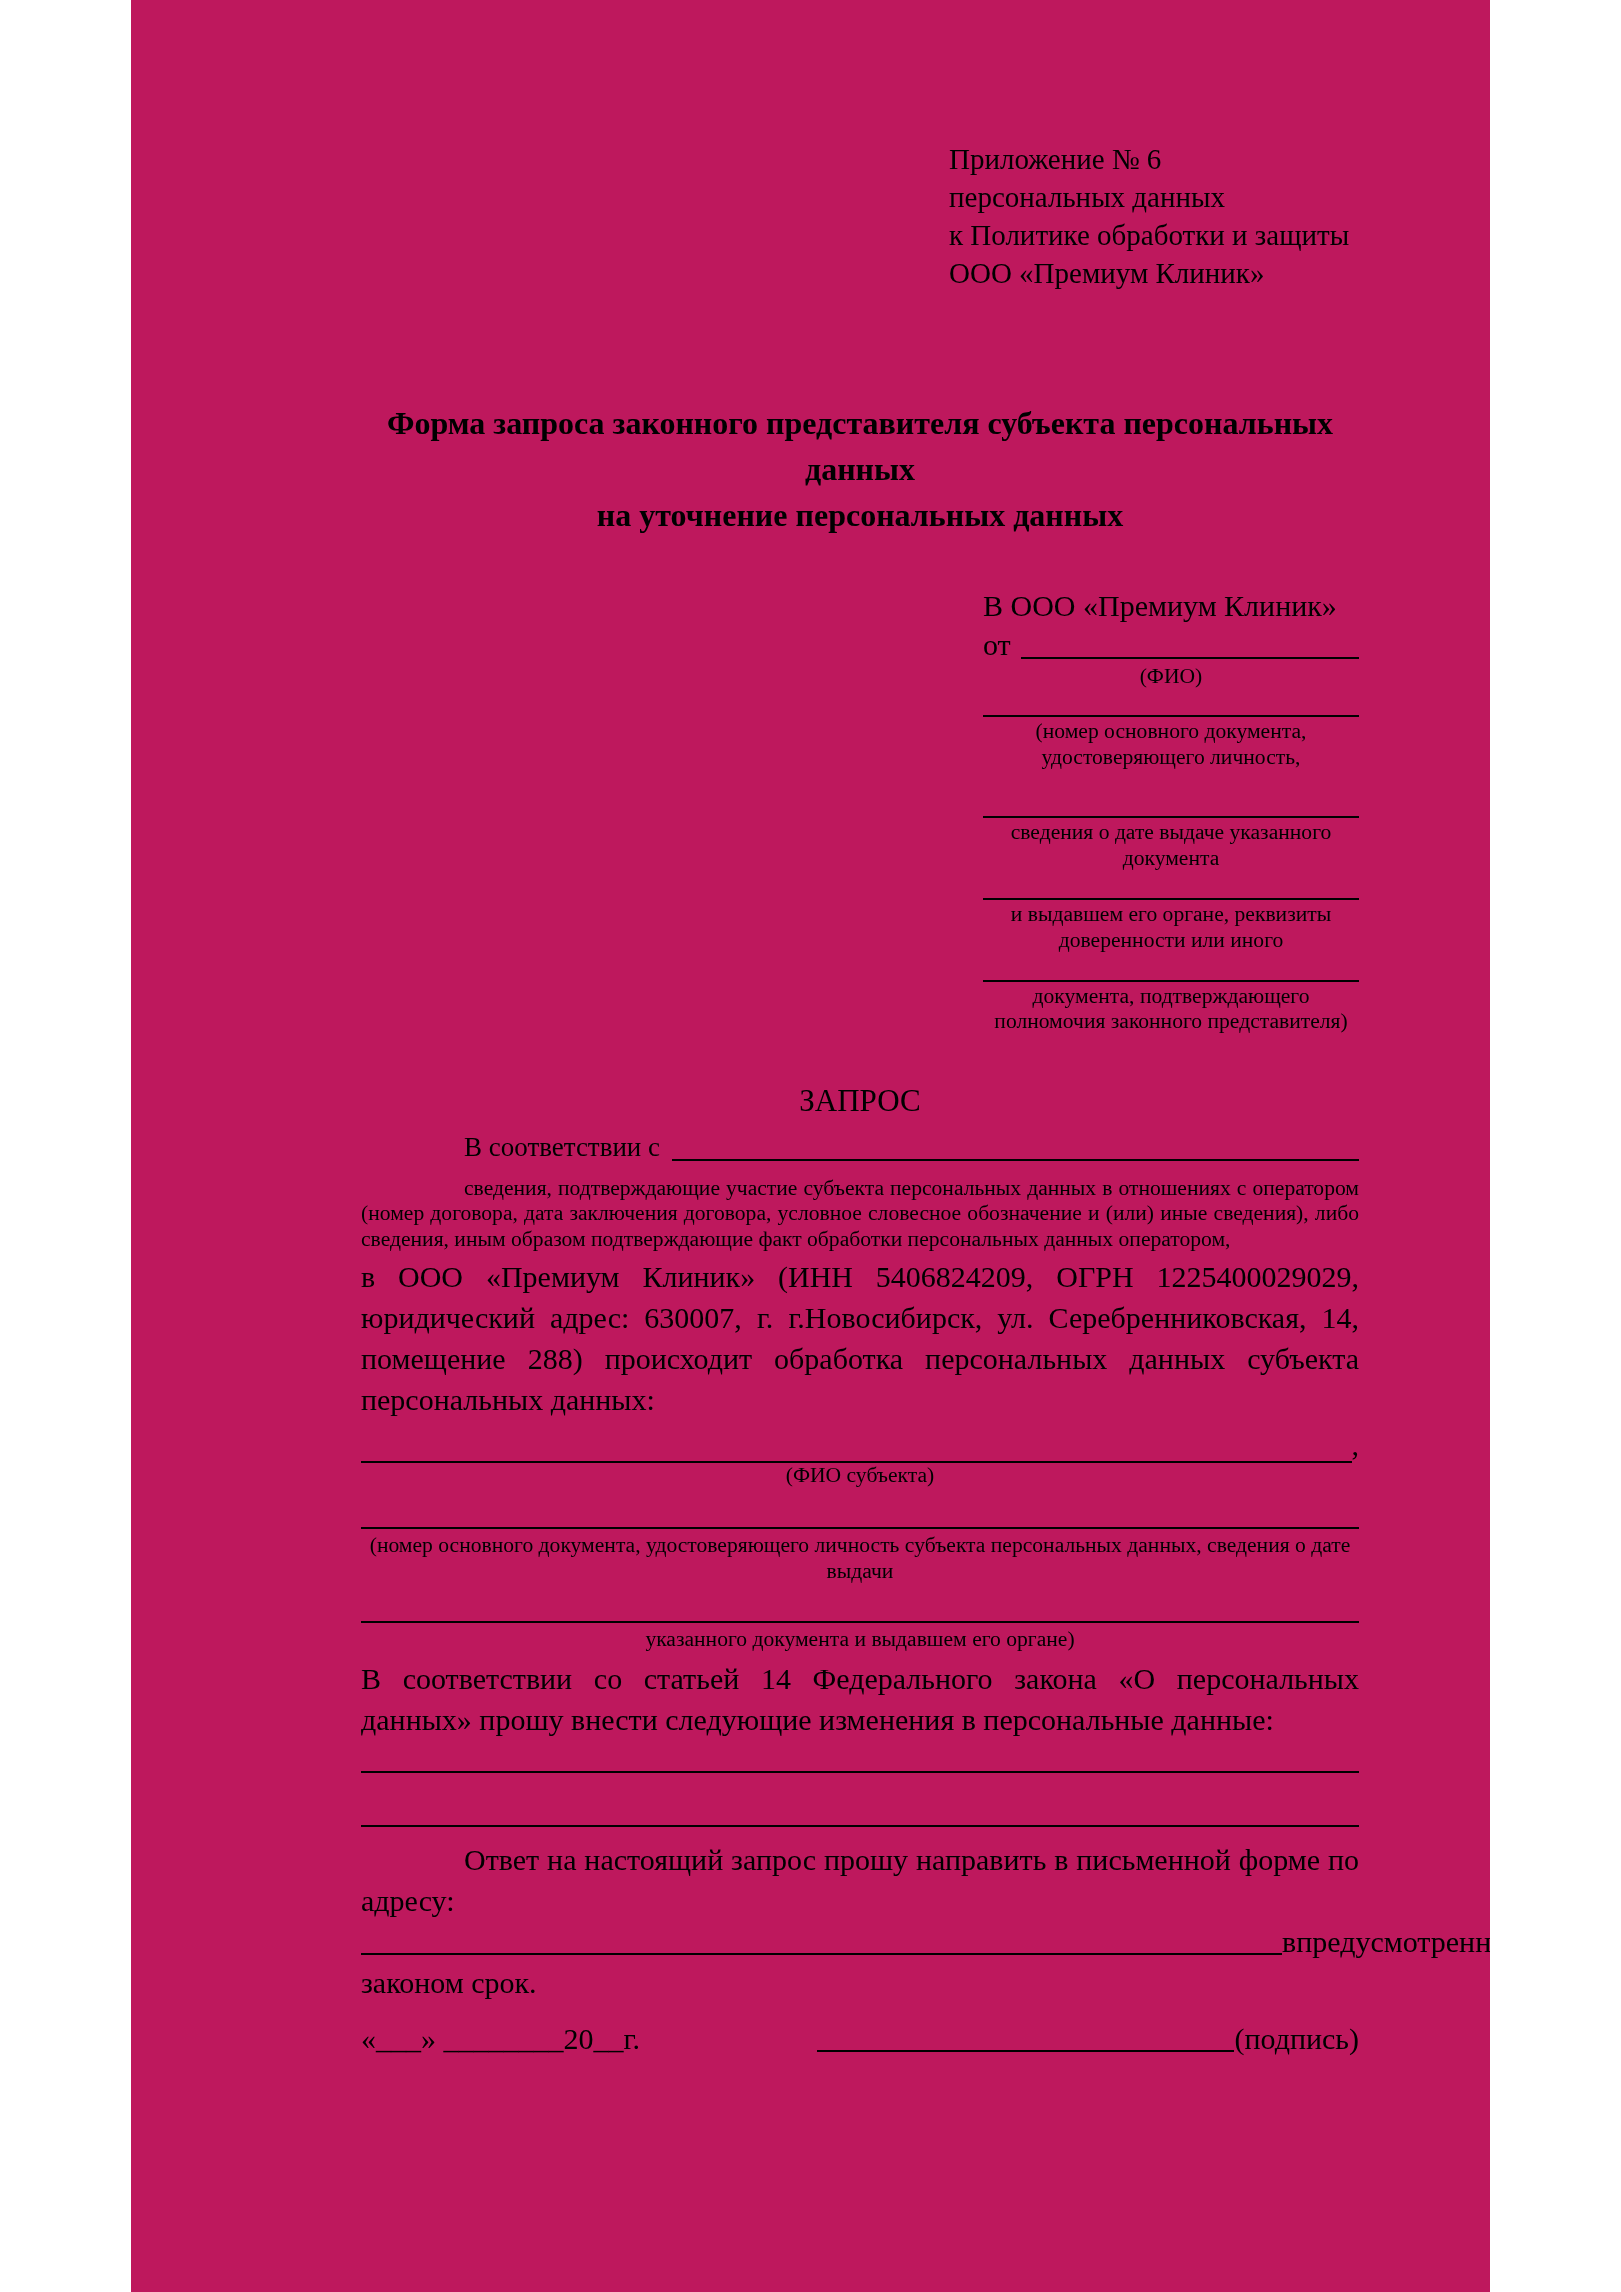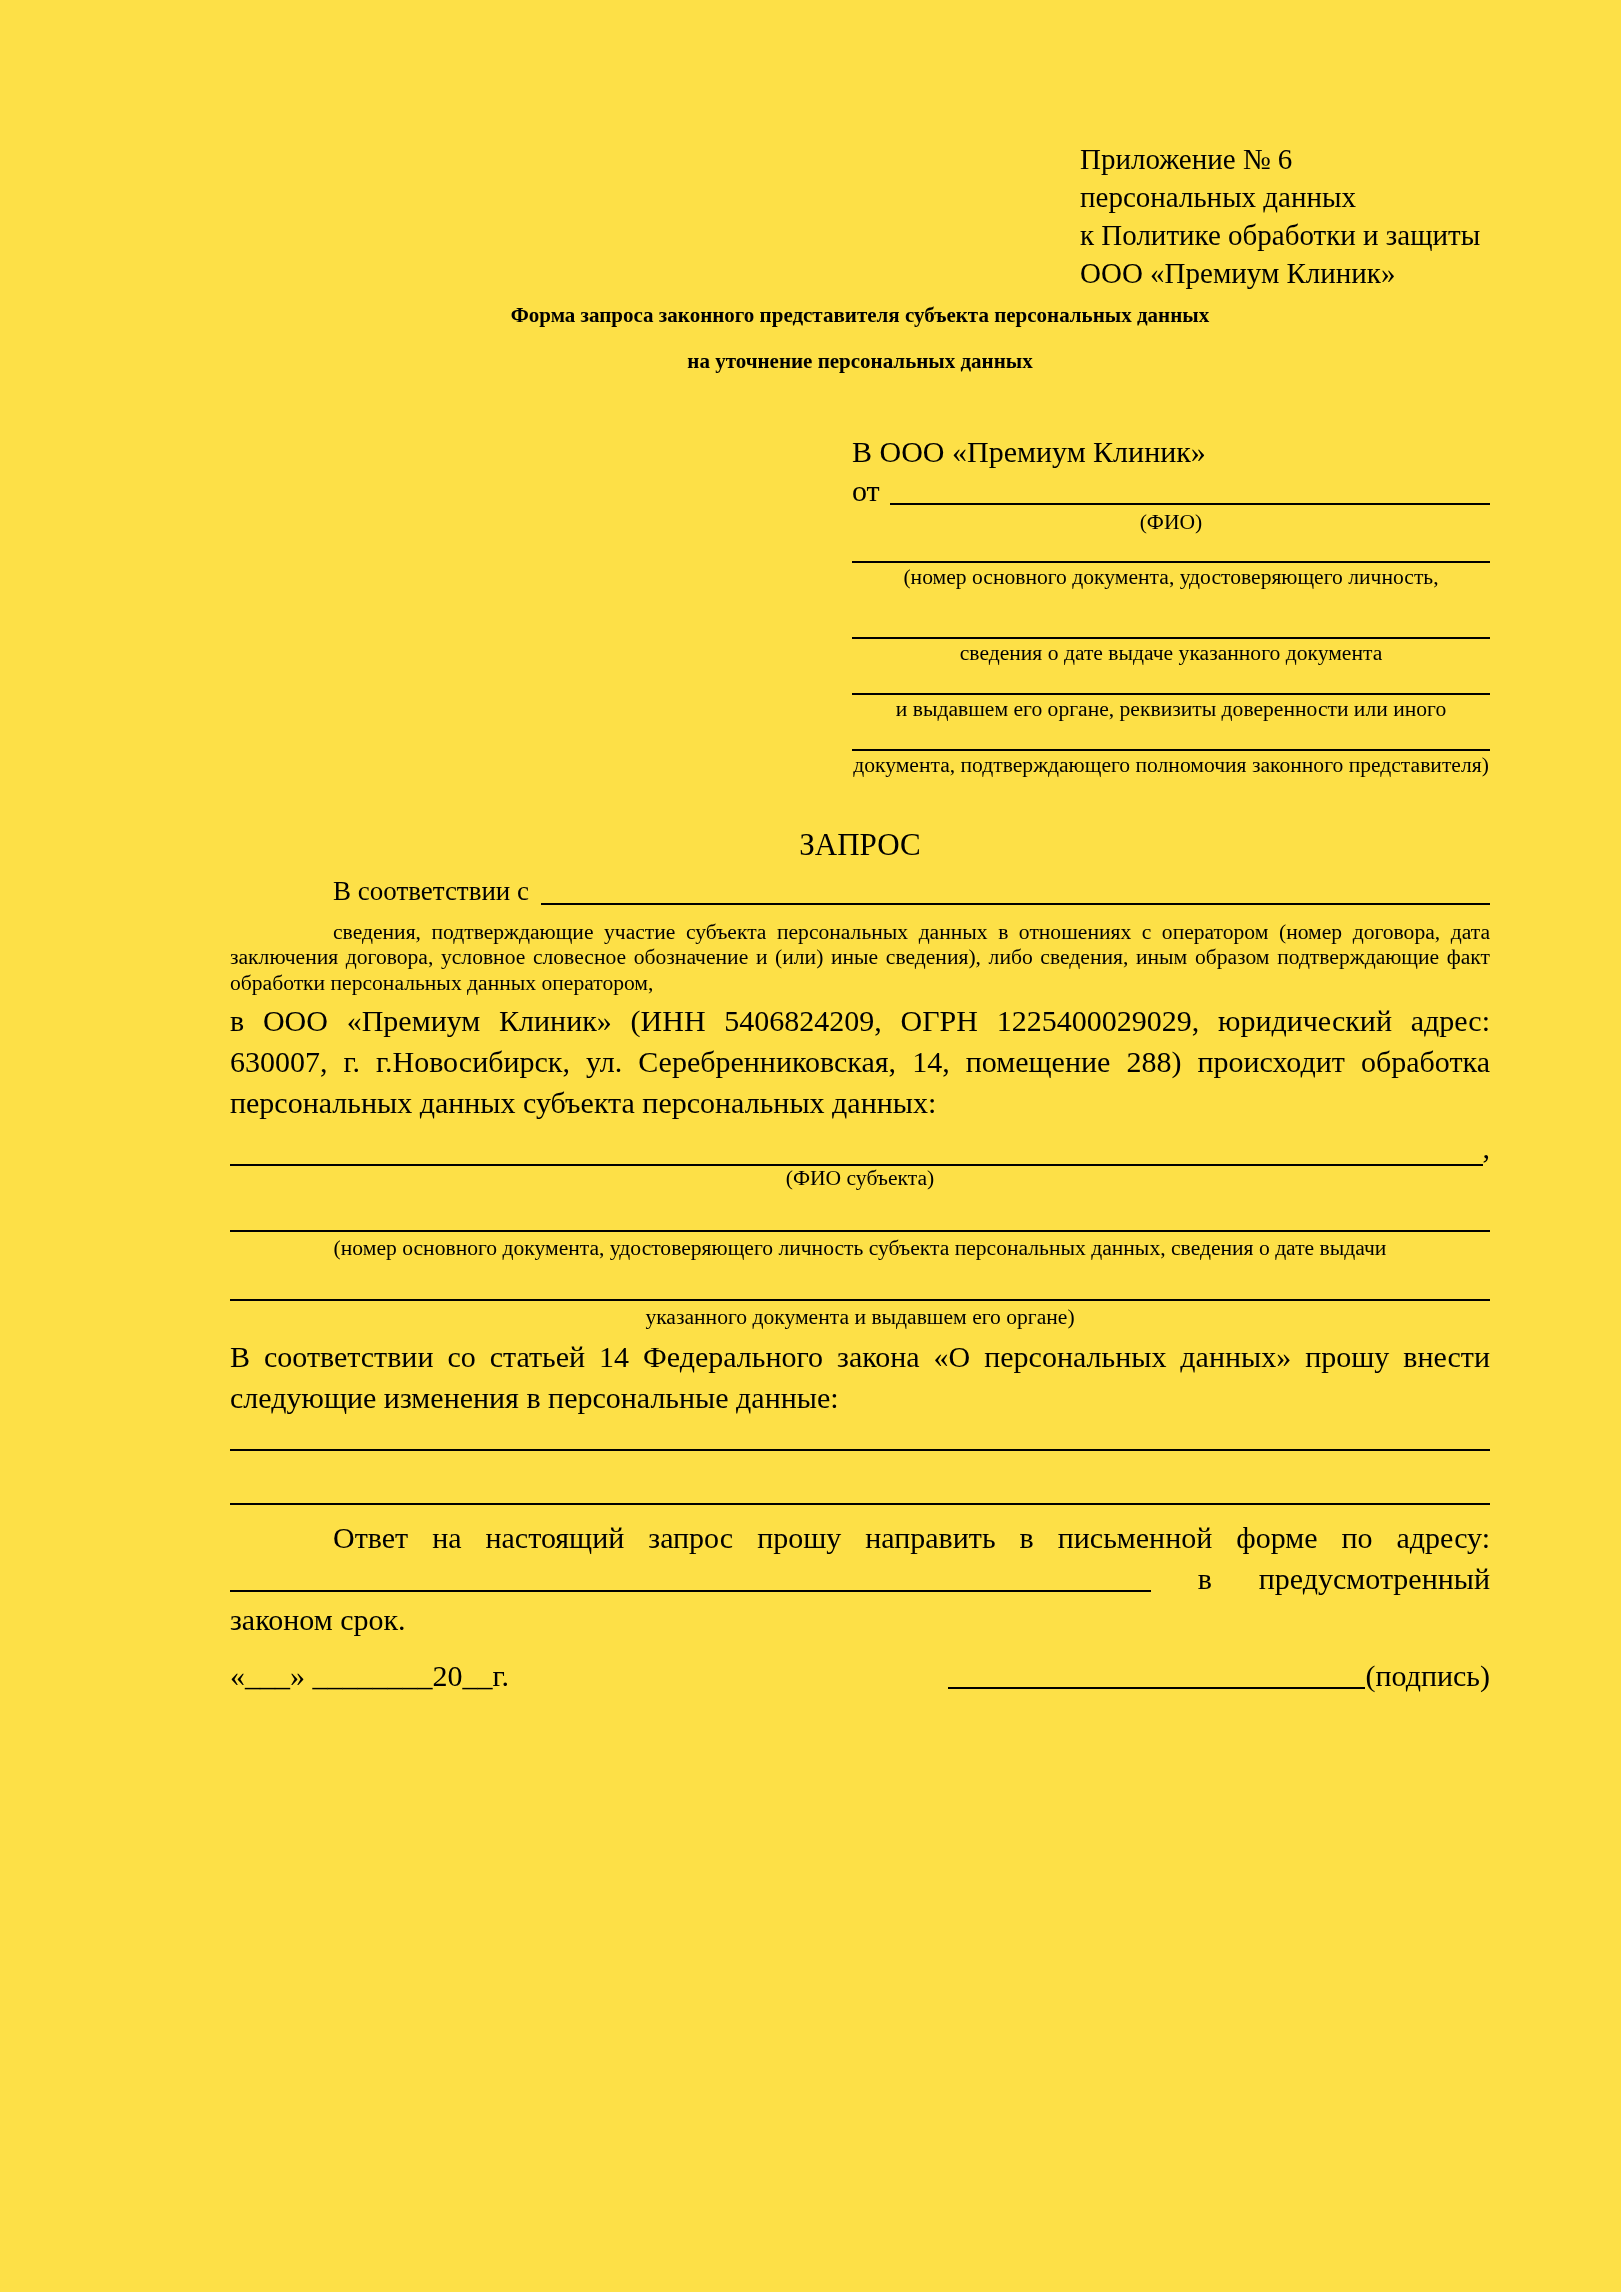--- a/index.html
+++ b/index.html
@@ -3,45 +3,46 @@
 <meta charset="utf-8">
 <title>Форма запроса</title>
 <style>
   html, body {
     margin: 0;
     padding: 0;
     background: #ffffff;
   }
   .page {
     position: relative;
-    width: 1621px;
+    width: 1359px;
     height: 2293px;
     margin: 0 auto;
-    background: #fde047;
+    background: #be185d;
     color: #000000;
     font-family: "Liberation Serif", "DejaVu Serif", serif;
     box-sizing: border-box;
     padding: 140px 131px 0 230px;
     overflow: hidden;
   }
 
   
   .header-block {
     margin-left: auto;
     width: 410px;
     font-size: 29px;
     line-height: 38px;
     text-align: left;
   }
 
   
   .doc-title {
+    margin-top: 108px;
     text-align: center;
     font-weight: 700;
-    font-size: 21px;
+    font-size: 32px;
     line-height: 46px;
   }
 
   
   .addressee {
     margin-top: 48px;
     margin-left: 622px;
     font-size: 30px;
     line-height: 39px;
   }

